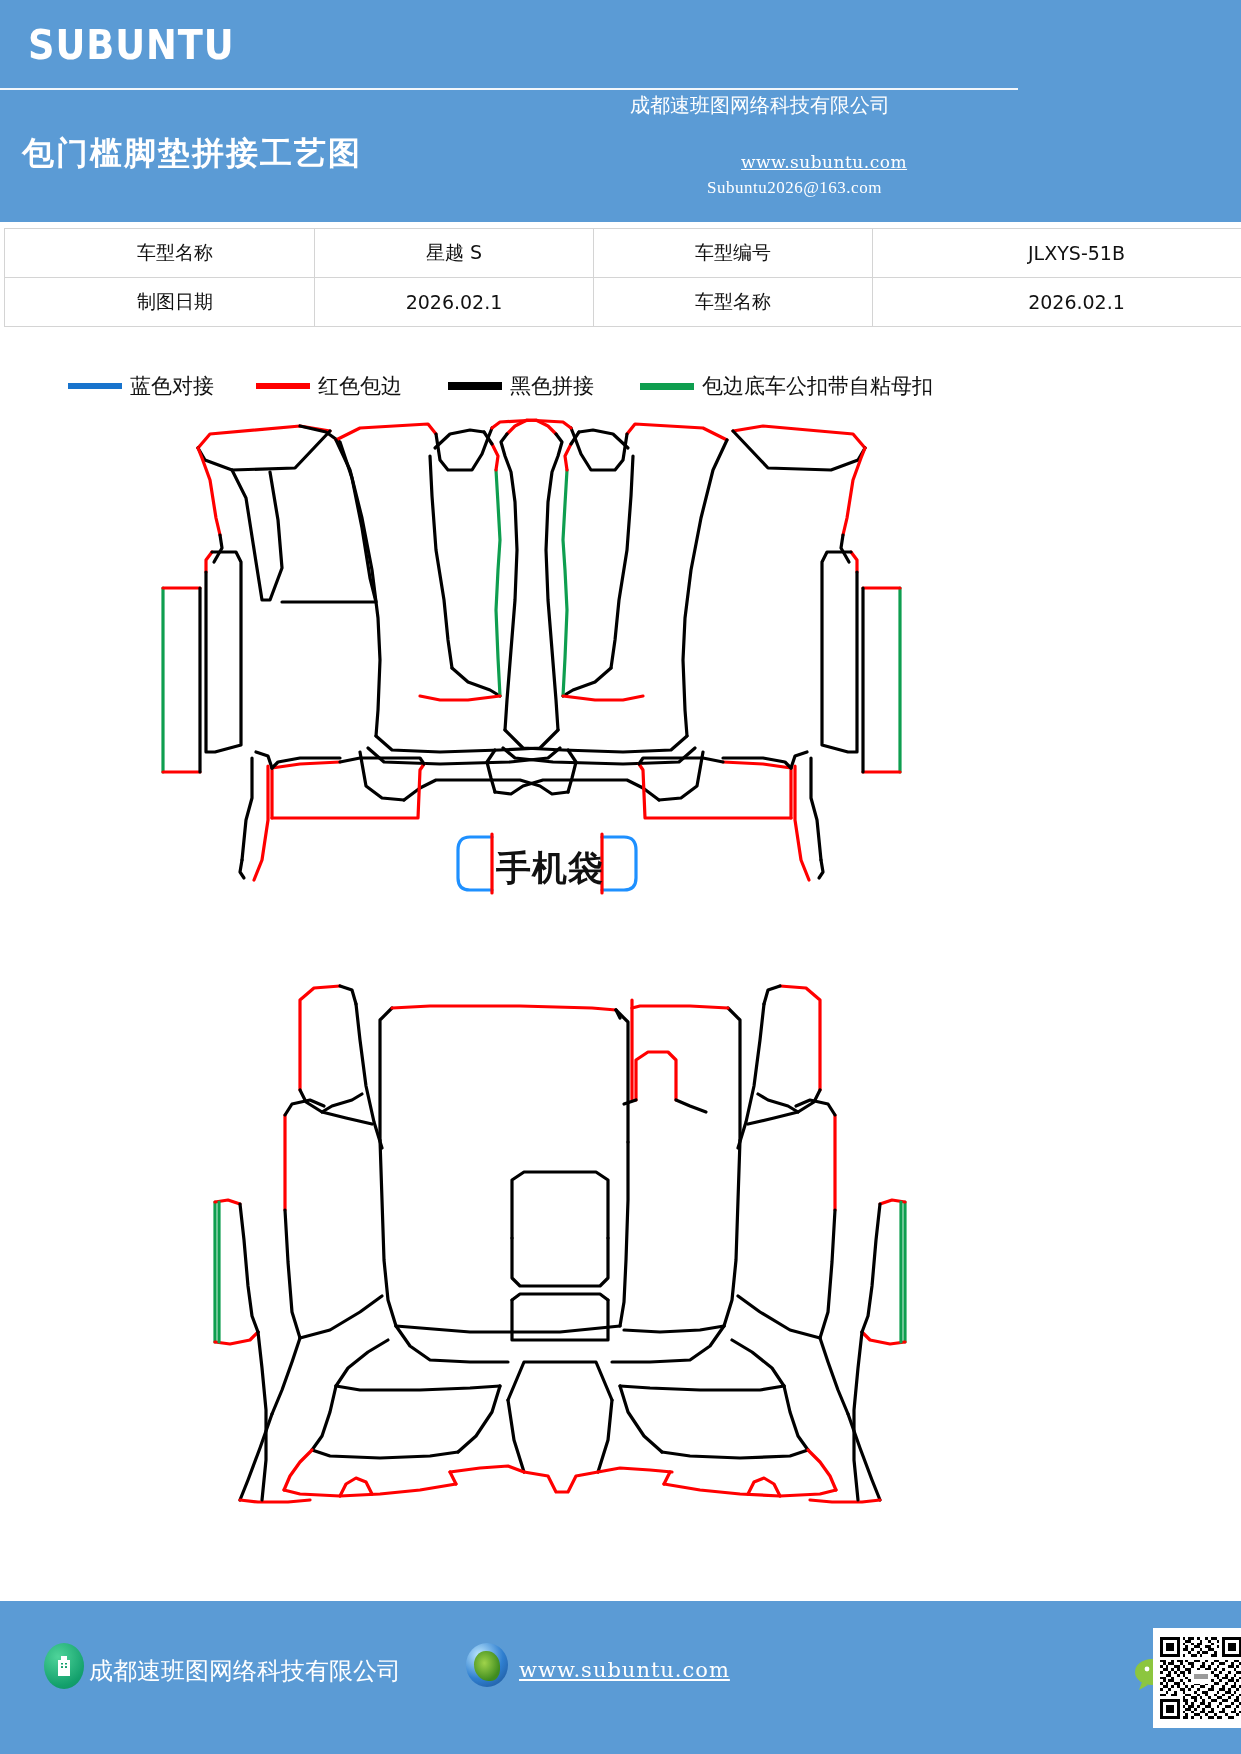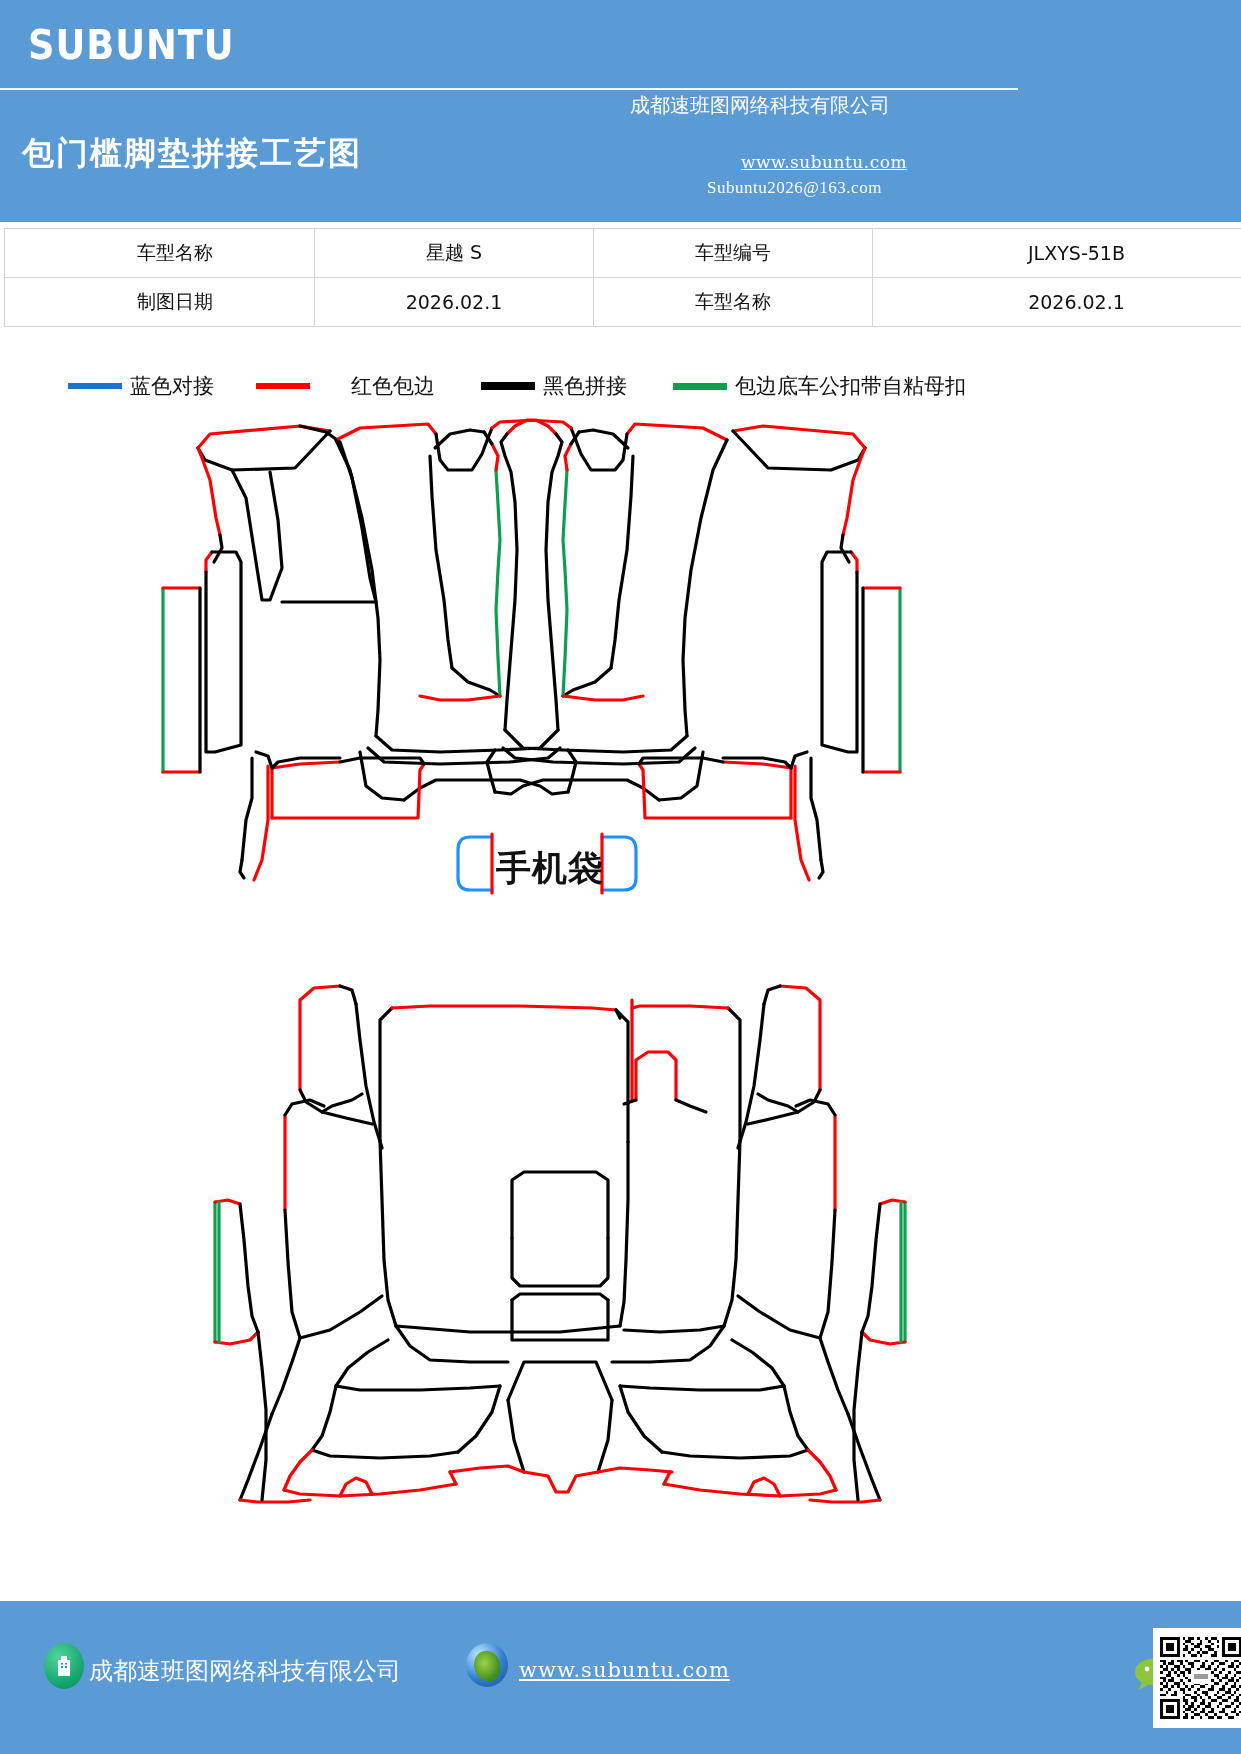--- a/index.html
+++ b/index.html
@@ -191,21 +191,21 @@
         <td class="c4">2026.02.1</td>
       </tr>
     </tbody>
   </table>
 
   <div class="legend">
     <div class="lg" style="margin-left:68px;">
       <span class="lg-swatch" style="background:#1874CD;"></span>
       <span class="lg-text">蓝色对接</span>
     </div>
-    <div class="lg" style="margin-left:42px;gap:33px;">
+    <div class="lg" style="margin-left:42px;">
       <span class="lg-swatch" style="background:#FF0000;"></span>
       <span class="lg-text">红色包边</span>
     </div>
     <div class="lg" style="margin-left:46px;">
       <span class="lg-swatch" style="background:#000000;height:8px;"></span>
       <span class="lg-text">黑色拼接</span>
     </div>
     <div class="lg" style="margin-left:46px;">
       <span class="lg-swatch" style="background:#0E9E4F;height:7px;"></span>
       <span class="lg-text">包边底车公扣带自粘母扣</span>

